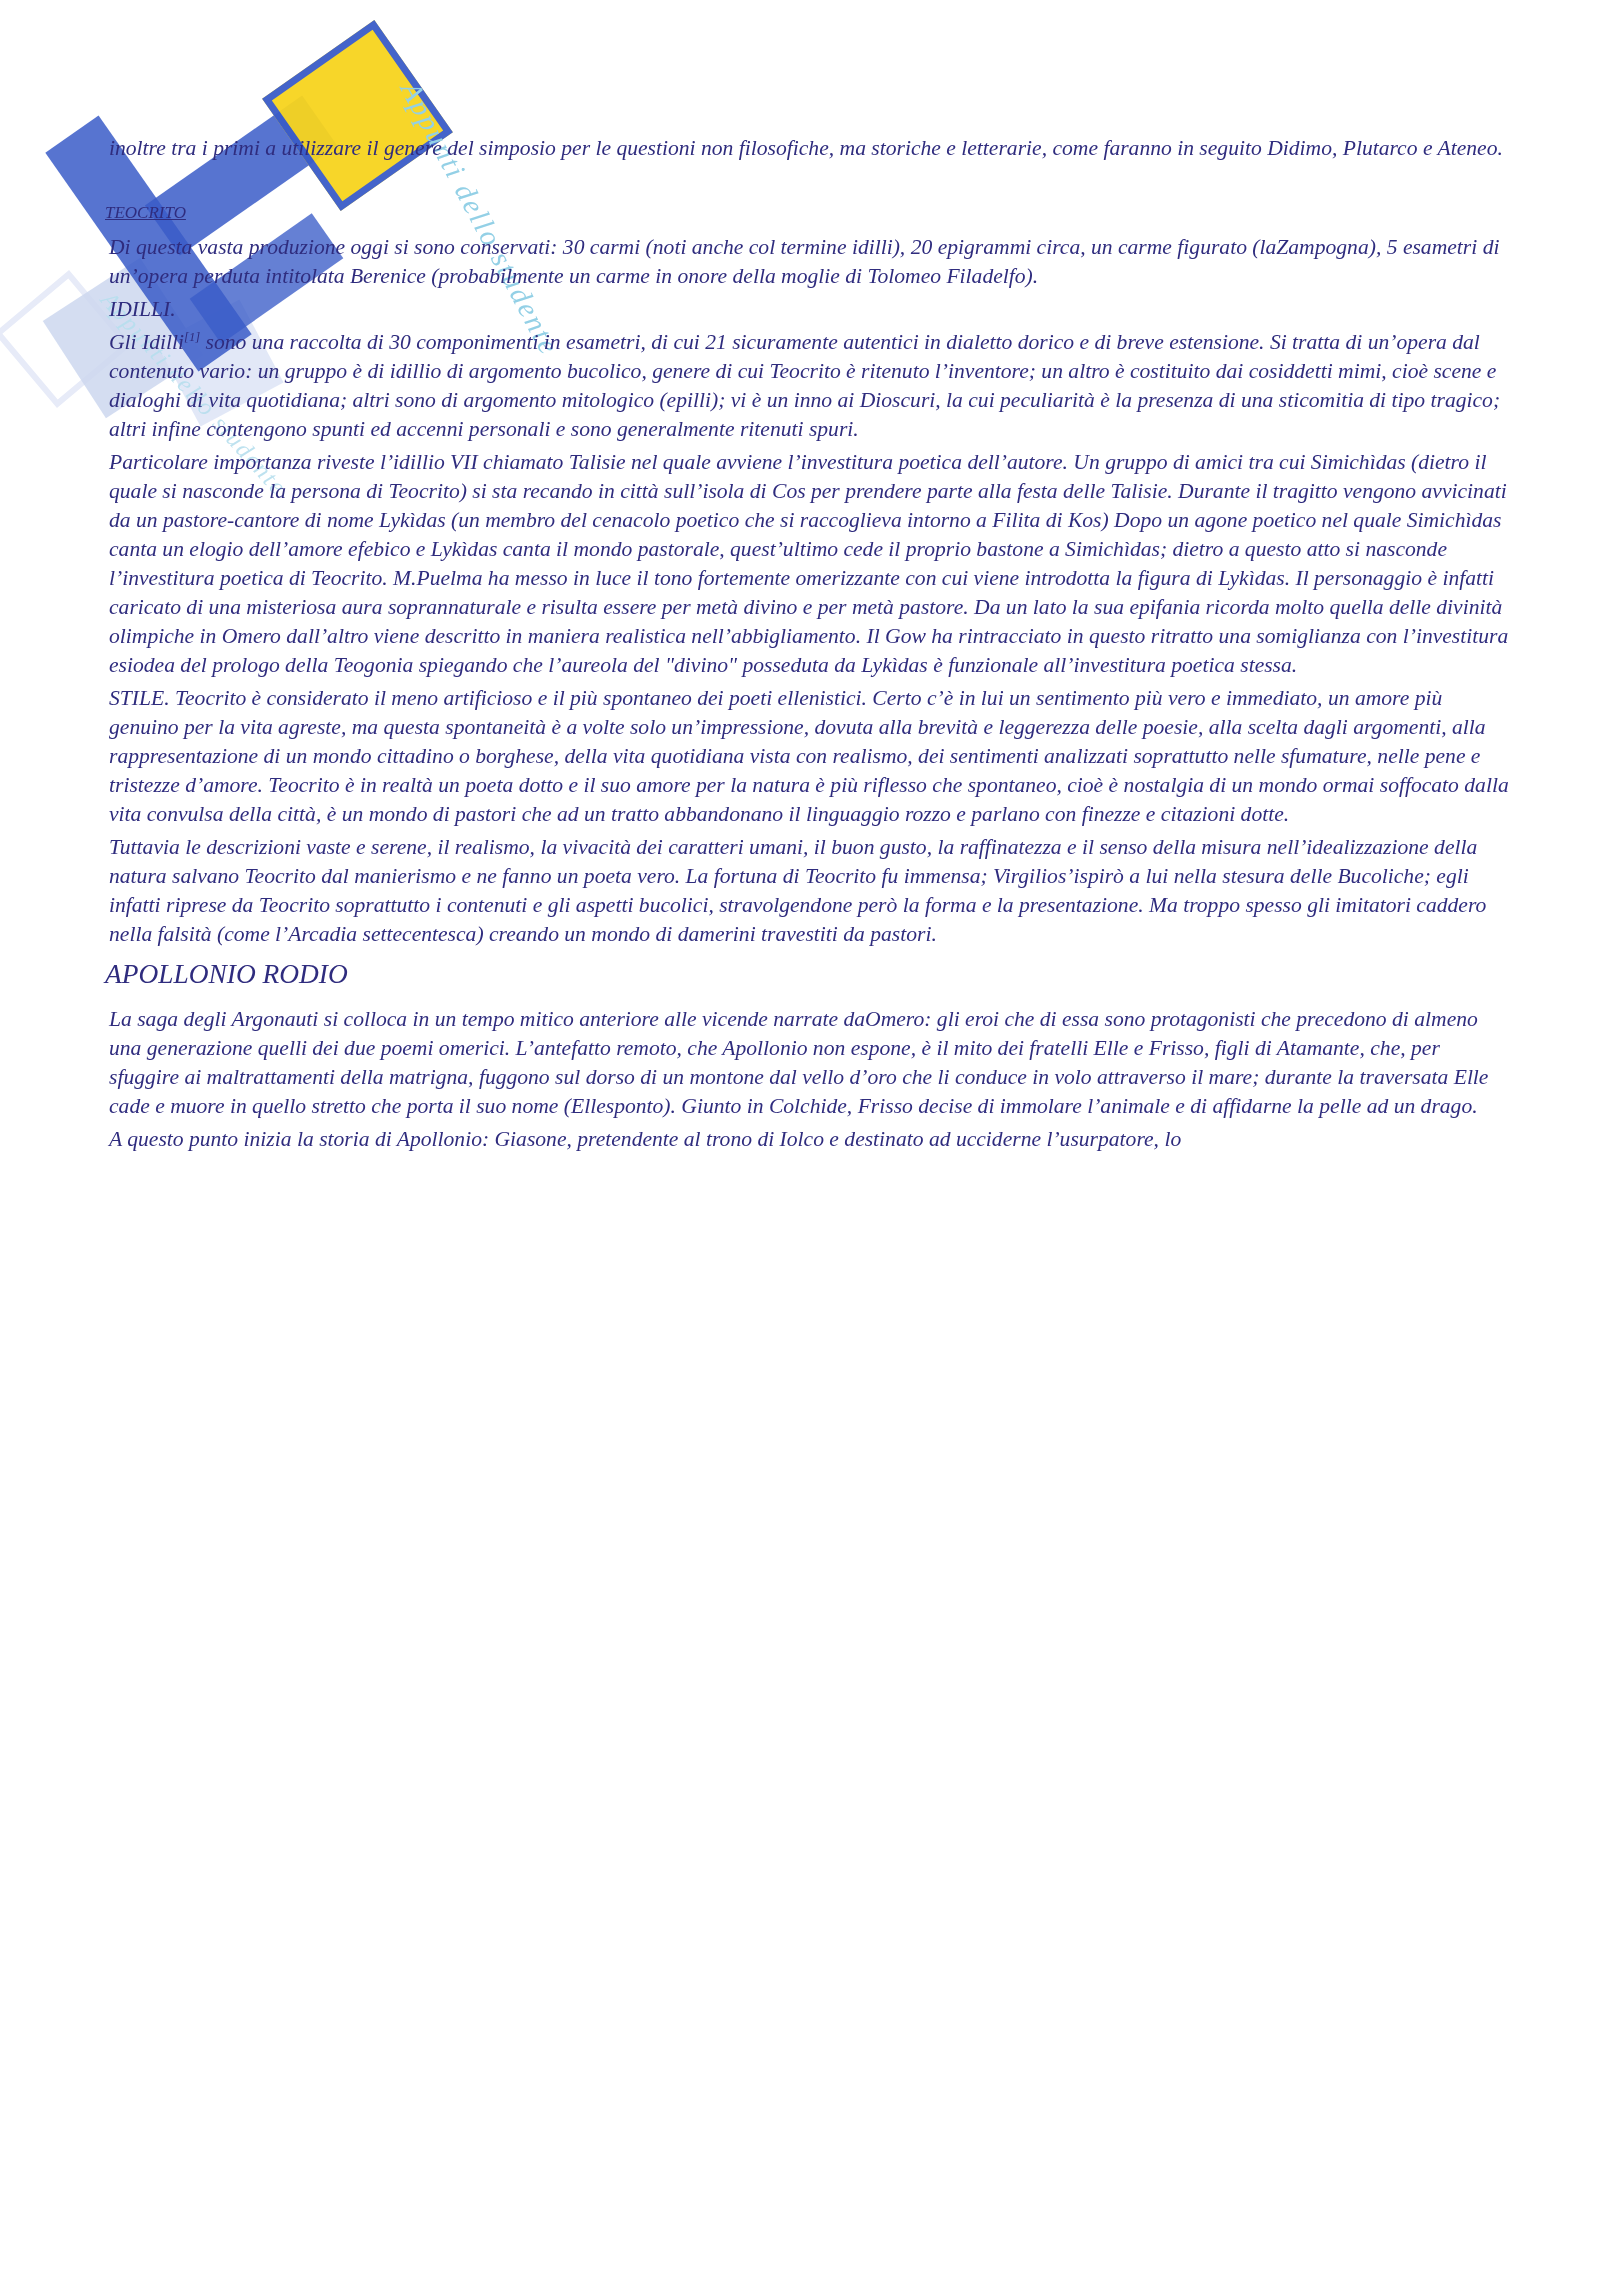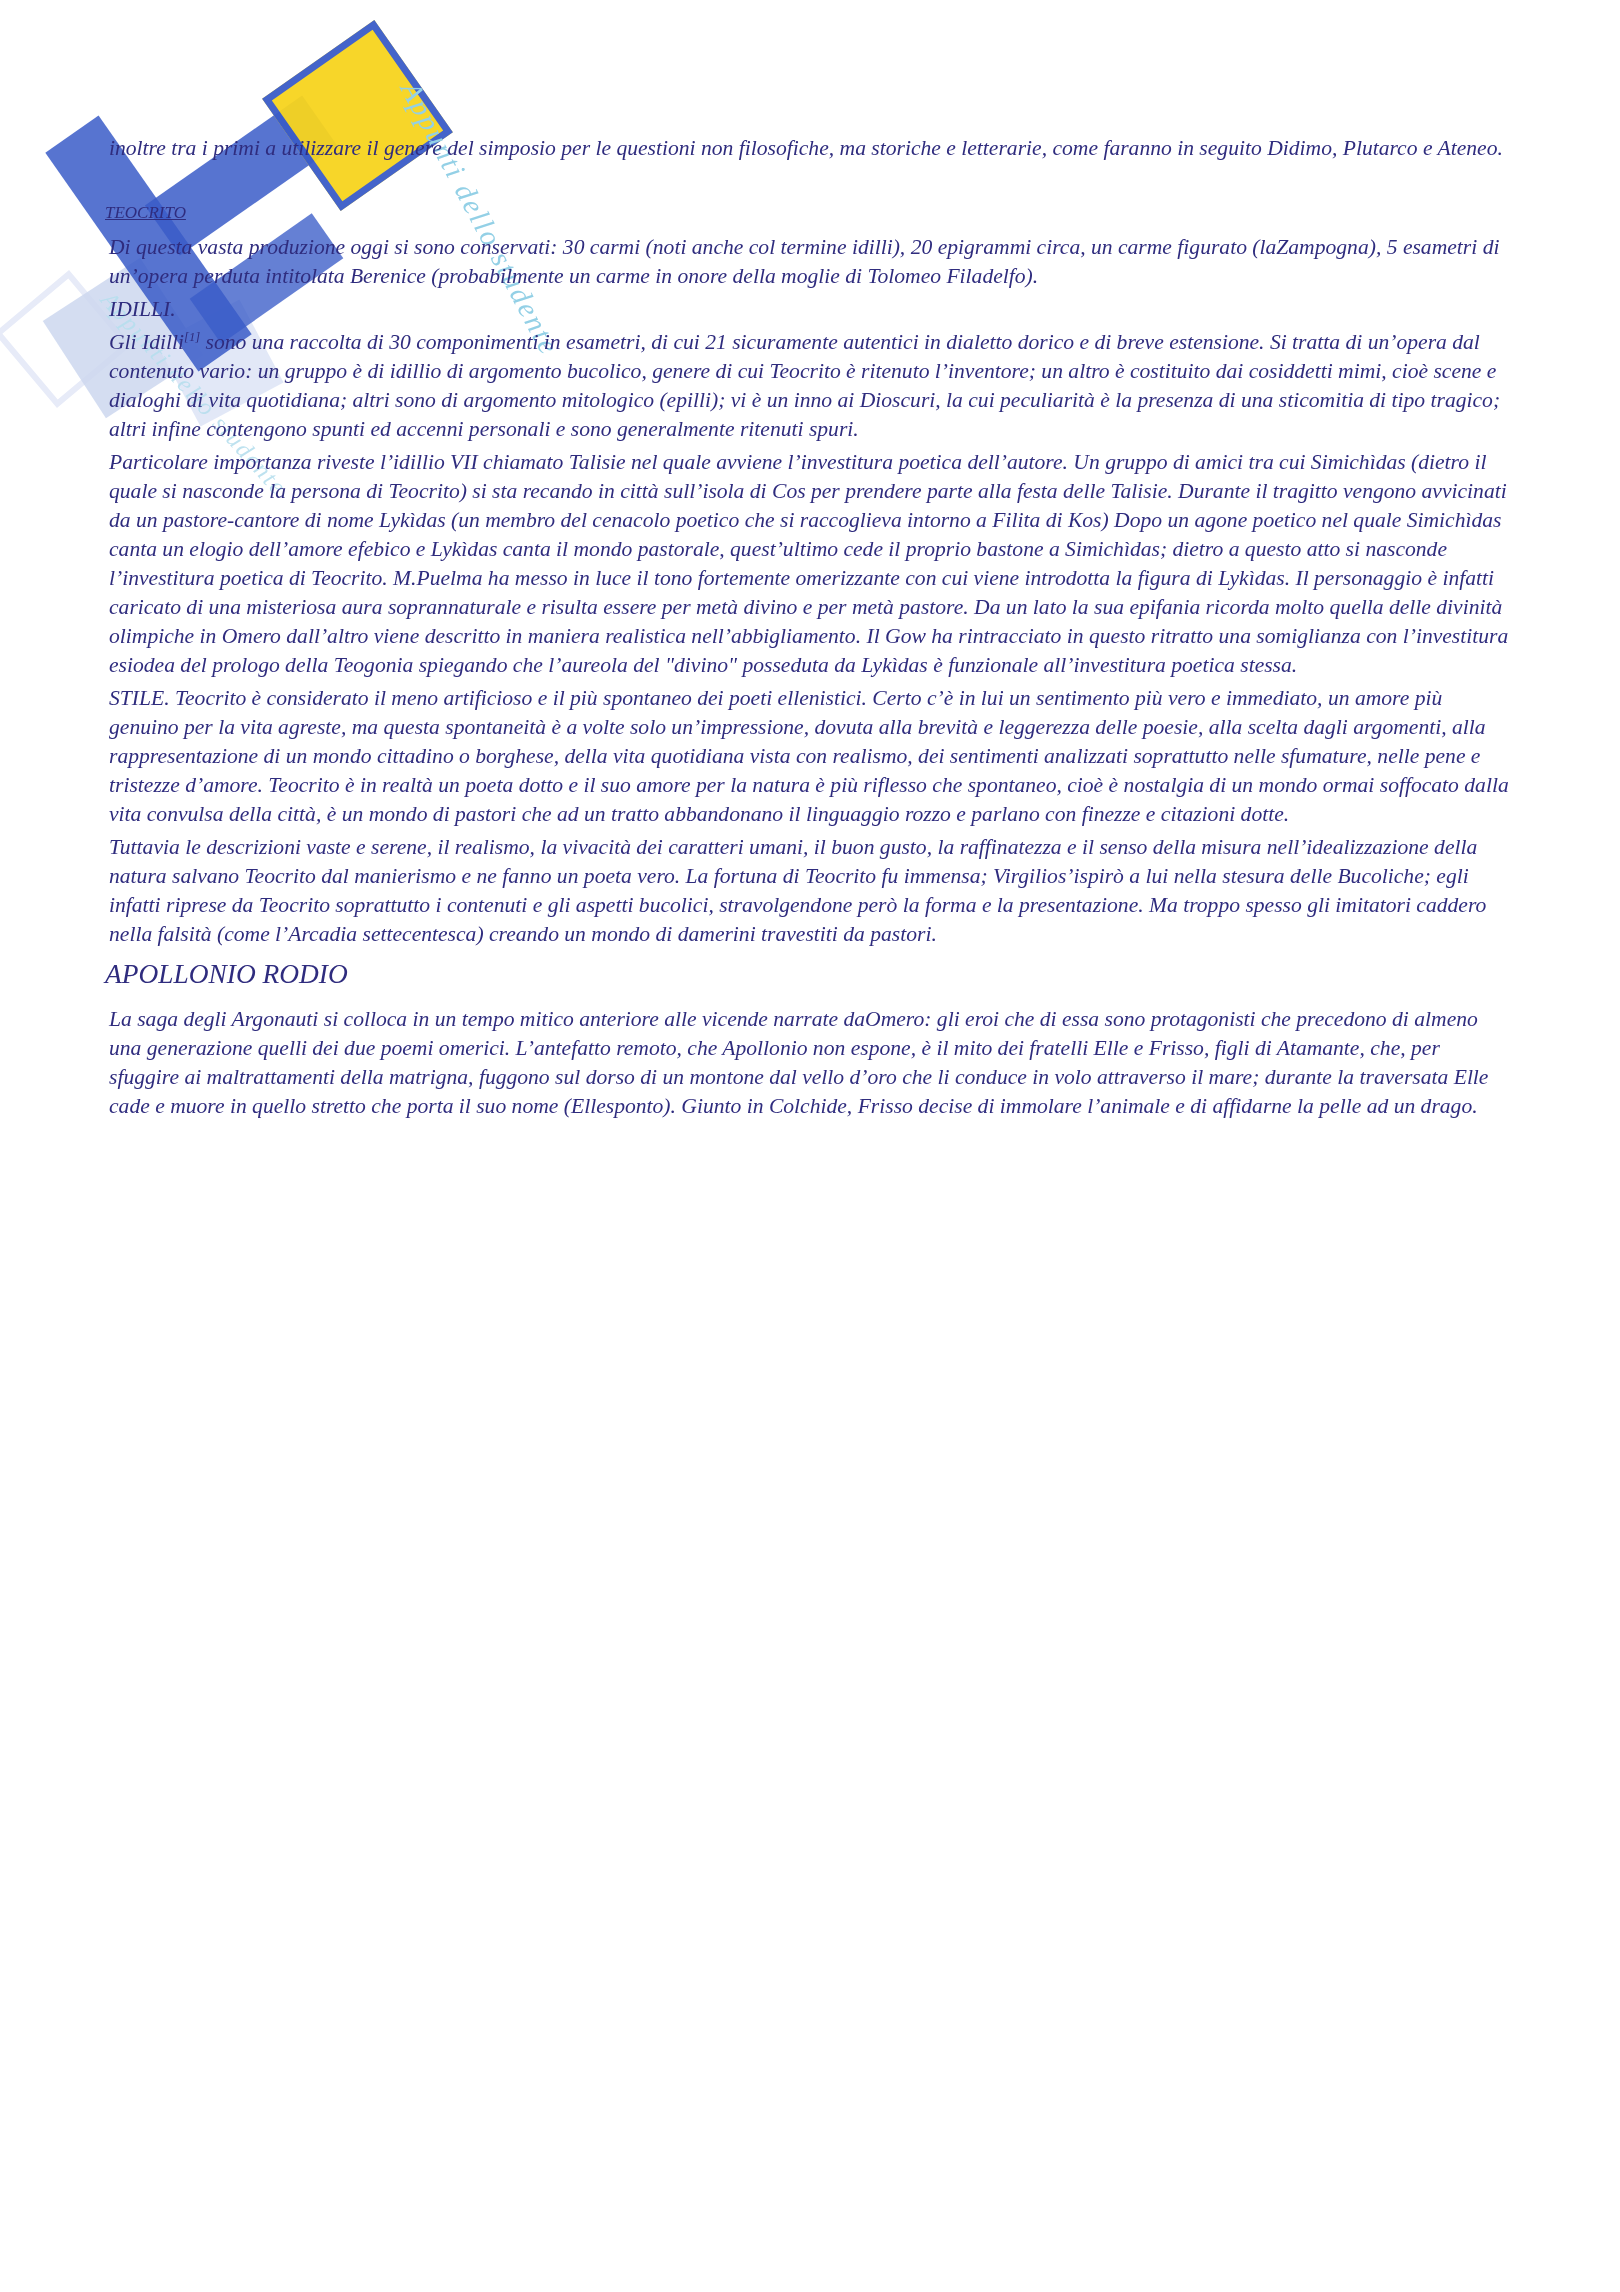--- a/index.html
+++ b/index.html
@@ -67,16 +67,17 @@
 
     <p class="para">STILE. Teocrito è considerato il meno artificioso e il più spontaneo dei poeti ellenistici. Certo c’è in lui un sentimento più vero e immediato, un amore più genuino per la vita agreste, ma questa spontaneità è a volte solo un’impressione, dovuta alla brevità e leggerezza delle poesie, alla scelta dagli argomenti, alla rappresentazione di un mondo cittadino o borghese, della vita quotidiana vista con realismo, dei sentimenti analizzati soprattutto nelle sfumature, nelle pene e tristezze d’amore. Teocrito è in realtà un poeta dotto e il suo amore per la natura è più riflesso che spontaneo, cioè è nostalgia di un mondo ormai soffocato dalla vita convulsa della città, è un mondo di pastori che ad un tratto abbandonano il linguaggio rozzo e parlano con finezze e citazioni dotte.</p>
 
     <p class="para">Tuttavia le descrizioni vaste e serene, il realismo, la vivacità dei caratteri umani, il buon gusto, la raffinatezza e il senso della misura nell’idealizzazione della natura salvano Teocrito dal manierismo e ne fanno un poeta vero. La fortuna di Teocrito fu immensa; Virgilios’ispirò a lui nella stesura delle Bucoliche; egli infatti riprese da Teocrito soprattutto i contenuti e gli aspetti bucolici, stravolgendone però la forma e la presentazione. Ma troppo spesso gli imitatori caddero nella falsità (come l’Arcadia settecentesca) creando un mondo di damerini travestiti da pastori.</p>
 
     <h1 class="h-apollonio">APOLLONIO RODIO</h1>
 
 
     <p class="para p-saga">La saga degli Argonauti si colloca in un tempo mitico anteriore alle vicende narrate daOmero: gli eroi che di essa sono protagonisti che precedono di almeno una generazione quelli dei due poemi omerici. L’antefatto remoto, che Apollonio non espone, è il mito dei fratelli Elle e Frisso, figli di Atamante, che, per sfuggire ai maltrattamenti della matrigna, fuggono sul dorso di un montone dal vello d’oro che li conduce in volo attraverso il mare; durante la traversata Elle cade e muore in quello stretto che porta il suo nome (Ellesponto). Giunto in Colchide, Frisso decise di immolare l’animale e di affidarne la pelle ad un drago.</p>
 
+    <p class="para">A questo punto inizia la storia di Apollonio: Giasone, pretendente al trono di Iolco e destinato ad ucciderne l’usurpatore, lo</p>
 
   </div>
 </div>
 
 
 </body></html>

